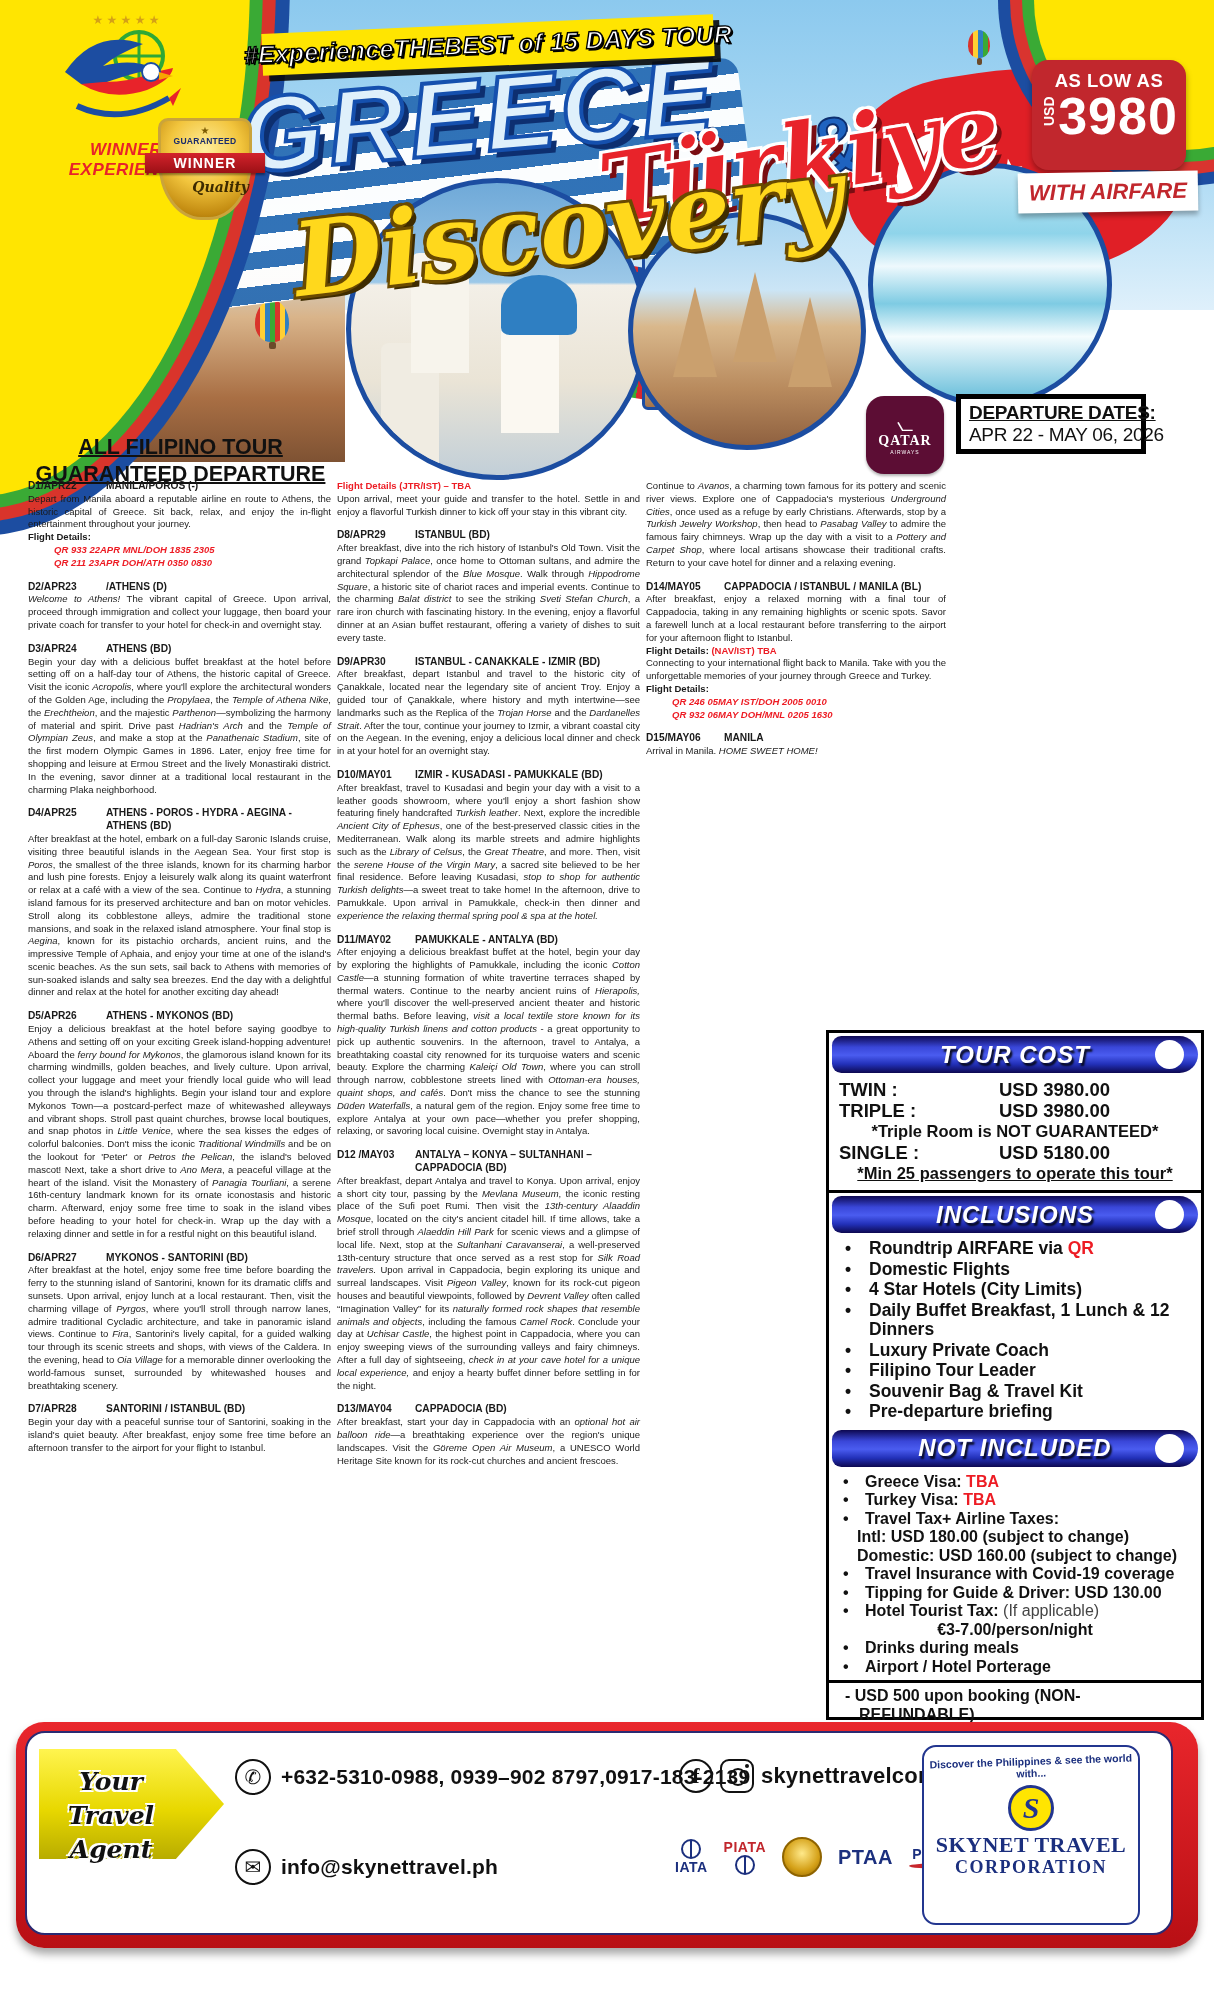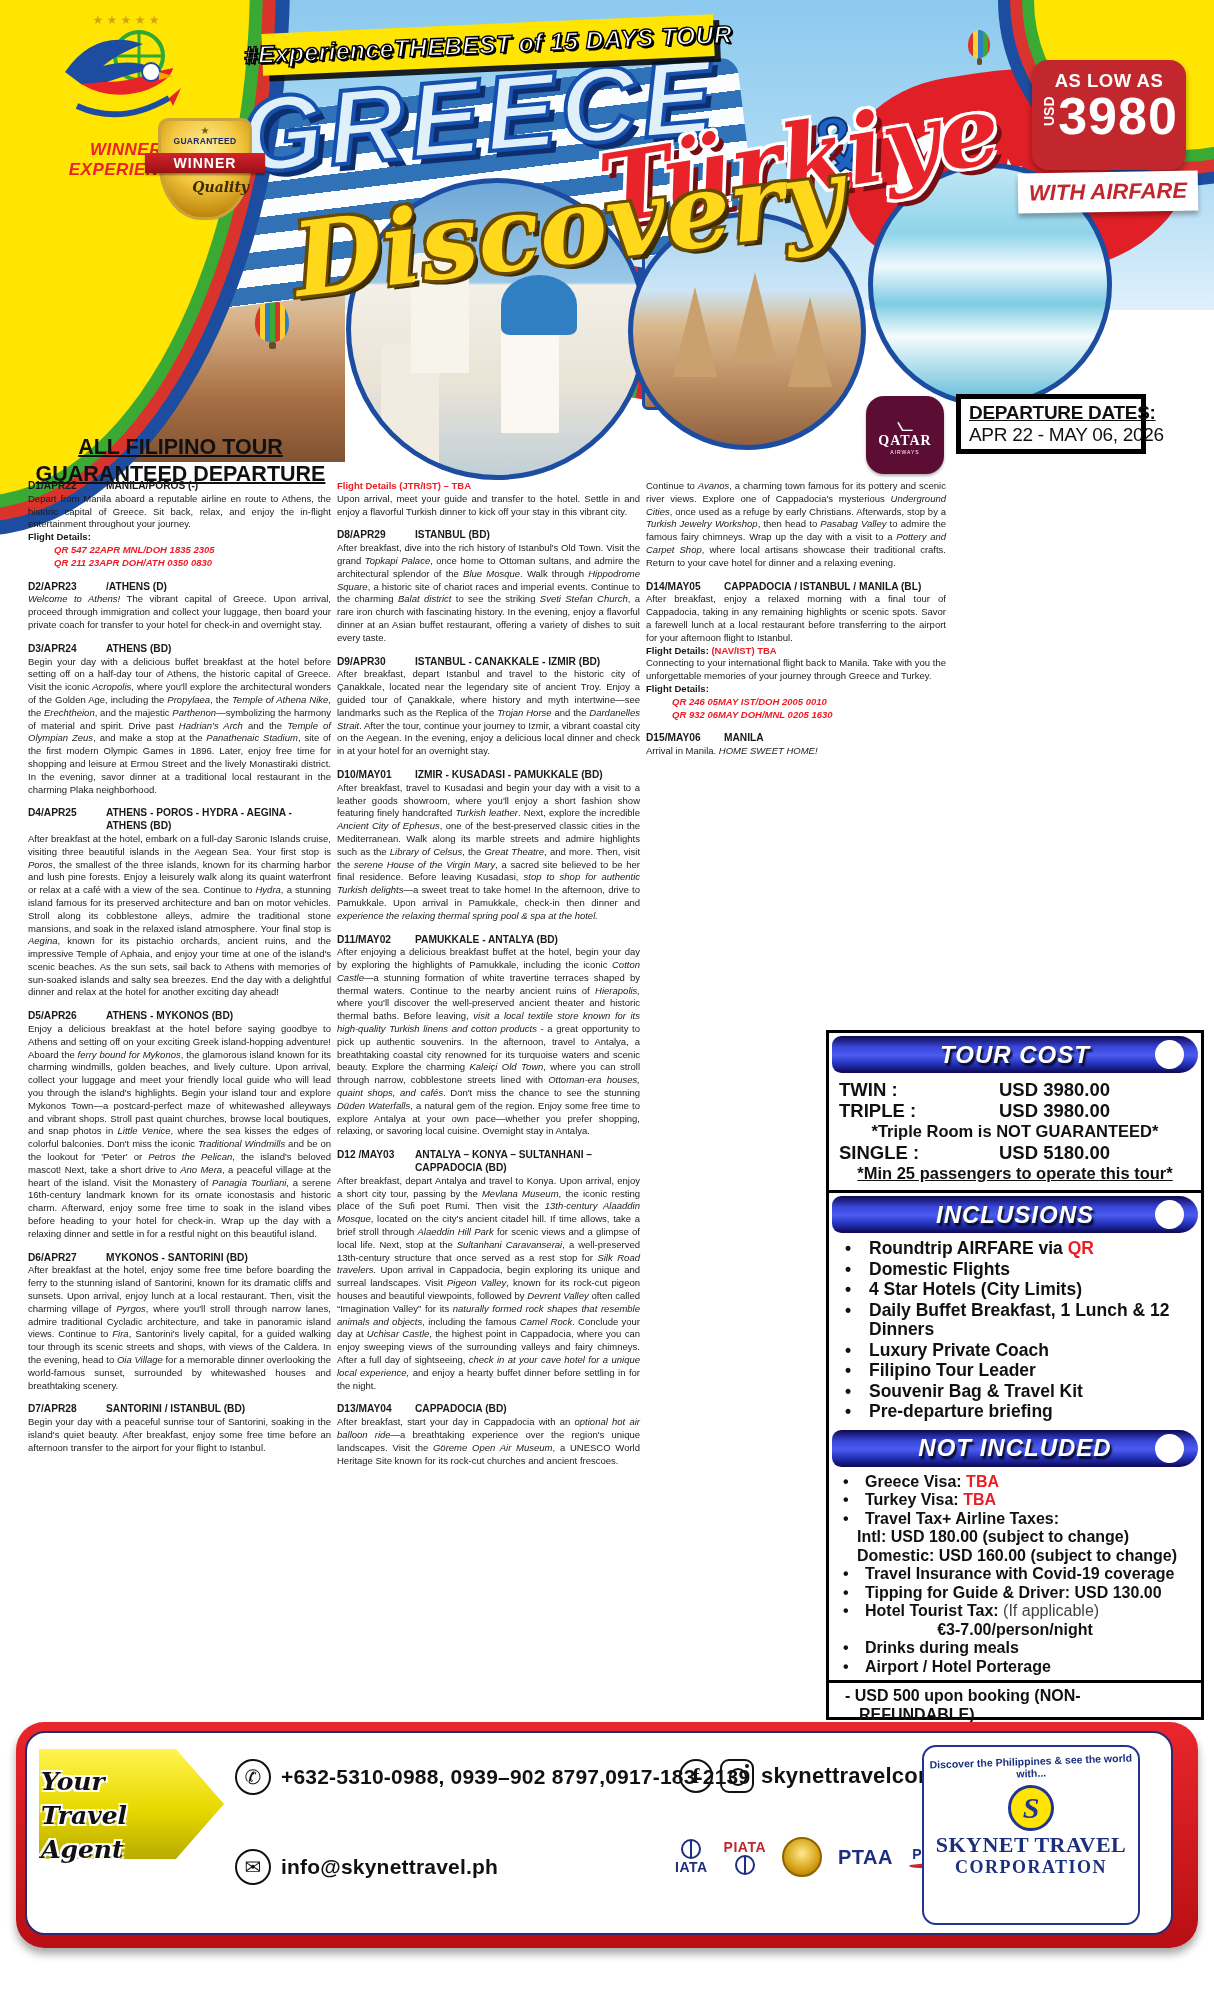--- a/index.html
+++ b/index.html
@@ -135,21 +135,21 @@
   .dep-line{margin:0;padding-left:22px;text-indent:-14px;font-weight:800;font-size:16px;line-height:18.5px;}
   
   .footer{position:absolute;left:16px;top:1722px;width:1182px;height:226px;z-index:10;
        background:linear-gradient(180deg,#e9262c,#b80f14);border-radius:28px;box-shadow:0 6px 8px rgba(0,0,0,.35);}
   .finner{position:absolute;left:9px;top:9px;width:1148px;height:204px;background:#fff;border-radius:20px;
        border:2px solid #2a2a72;box-sizing:border-box;}
   .ribbon{position:absolute;left:12px;top:16px;width:185px;height:110px;}
   .ribbon .shape{position:absolute;left:0;top:0;width:100%;height:100%;
        background:linear-gradient(180deg,#fff44f 0%,#e8d800 55%,#b8ac00 100%);
        clip-path:polygon(0 0,74% 0,100% 50%,74% 100%,0 100%);filter:drop-shadow(2px 3px 2px rgba(0,0,0,.4));}
-  .ribbon .rtext{position:absolute;left:2px;top:16px;width:140px;
+  .ribbon .rtext{position:absolute;left:2px;top:16px;width:140px;text-align:center;
        font-family:"DejaVu Serif",serif;font-style:italic;font-weight:700;font-size:25px;line-height:34px;color:#111;
        text-shadow:-2px -2px 0 #fff,2px -2px 0 #fff,-2px 2px 0 #fff,2px 2px 0 #fff;}
   .crow{position:absolute;display:flex;align-items:center;gap:10px;}
   .cicon{flex:none;width:36px;height:36px;border-radius:50%;border:2.5px solid #111;display:flex;align-items:center;
        justify-content:center;font-size:20px;box-sizing:border-box;}
   .ctext{font-weight:700;font-size:21px;letter-spacing:.2px;white-space:nowrap;}
   .phone-row{left:208px;top:26px;}
   .email-row{left:208px;top:116px;}
   .social-row{left:652px;top:26px;gap:7px;}
   .fb{width:34px;height:34px;border-radius:50%;border:2.5px solid #111;display:flex;align-items:center;justify-content:center;
@@ -273,21 +273,21 @@
   </div>
 
   <div class="col col-1">
       <div class="day">
         <p class="day-h">
           <span class="day-code">D1/APR22</span>
           <span class="day-title">MANILA/POROS (-)</span>
         </p>
         <p class="pt-p"><span>Depart from Manila aboard a reputable airline en route to Athens, the historic capital of Greece. Sit back, relax, and enjoy the in-flight entertainment throughout your journey.</span></p>
         <p class="pt-b"><span class="s-b">Flight Details:</span></p>
-        <p class="pt-fl"><span>QR 547 22APR MNL/DOH 1835 2305</span></p>
+        <p class="pt-fl"><span>QR 933 22APR MNL/DOH 1835 2305</span></p>
         <p class="pt-fl"><span>QR 211 23APR DOH/ATH 0350 0830</span></p>
       </div>
       <div class="day">
         <p class="day-h">
           <span class="day-code">D2/APR23</span>
           <span class="day-title">/ATHENS (D)</span>
         </p>
         <p class="pt-p"><span class="s-bi">Welcome to Athens!</span><span> The vibrant capital of Greece. Upon arrival, proceed through immigration and collect your luggage, then board your private coach for transfer to your hotel for check-in and overnight stay.</span></p>
       </div>
       <div class="day">

